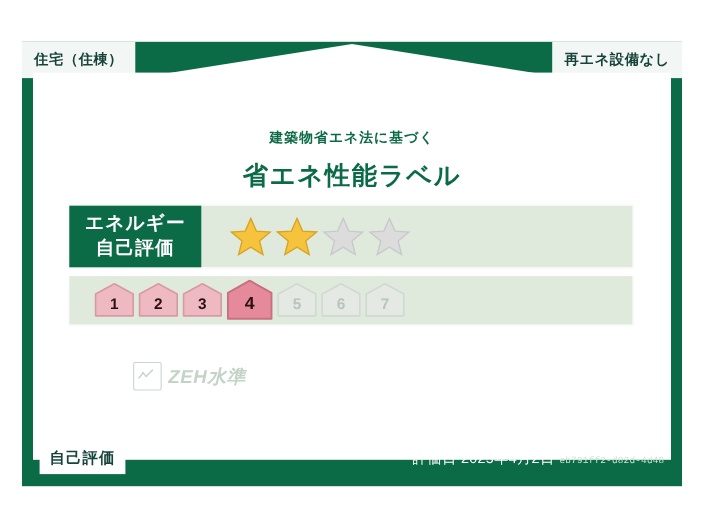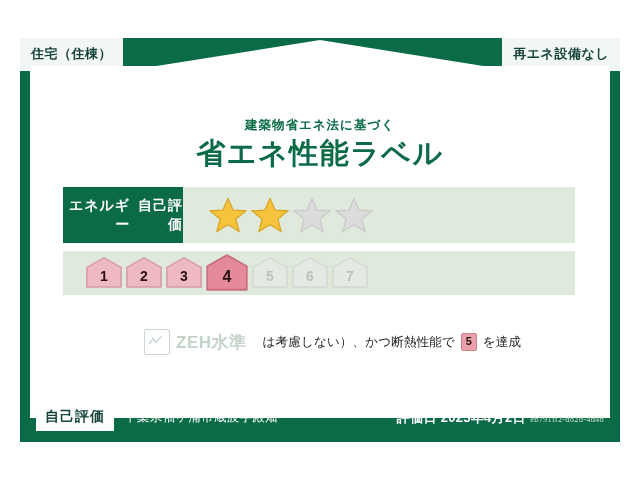--- a/index.html
+++ b/index.html
@@ -72,22 +72,22 @@
     text-align: center;
   }
   .title-sub {
     font-size: 12.5px;
     font-weight: bold;
     color: #0c6b47;
     letter-spacing: 1px;
     line-height: 1.2;
   }
   .title-main {
-    margin-top: 3px;
-    font-size: 29px;
+    margin-top: 13px;
+    font-size: 23px;
     font-weight: bold;
     color: #0c6b47;
     letter-spacing: 1.5px;
     line-height: 1.2;
   }
 
   
   .metric-row {
     position: absolute;
     left: 32px;
@@ -99,25 +99,25 @@
     box-sizing: border-box;
   }
   #row-energy     { top: 120px; height: 58px; }
   #row-insulation { top: 184px; height: 46px; }
 
   .metric-label {
     width: 120px;
     flex: 0 0 120px;
     background: #0c6b47;
     color: #ffffff;
-    font-size: 14px;
+    font-size: 17px;
     font-weight: bold;
     letter-spacing: 1px;
     display: flex;
-    flex-direction: row;
+    flex-direction: column;
     align-items: center;
     justify-content: center;
     line-height: 1.35;
     text-align: right;
   }
   .metric-value {
     flex: 1 1 auto;
     display: flex;
     align-items: center;
     padding-left: 26px;
@@ -162,23 +162,24 @@
     top: 240px;
     width: 514px;
     height: 72px;
     display: flex;
     align-items: center;
   }
   .zeh-logo {
     flex: 0 0 auto;
     display: flex;
     align-items: center;
-    margin-left: 82px;
+    margin-left: 59px;
     margin-right: 16px;
     opacity: 1;
+    font-style: italic;
   }
   .zeh-mark {
     width: 24px;
     height: 24px;
     border: 1.5px solid #c9d6cd;
     border-radius: 2px;
     position: relative;
     margin-right: 6px;
   }
   .zeh-mark svg { position: absolute; left: 2px; top: 2px; }
@@ -236,30 +237,30 @@
     font-size: 12.5px;
     color: #ffffff;
     letter-spacing: 0.3px;
   }
   .footer-right {
     margin-left: auto;
     text-align: right;
   }
   .eval-date {
     font-size: 13px;
-    font-weight: bold;
+    font-weight: normal;
     color: #ffffff;
     letter-spacing: 0.3px;
   }
   .eval-id {
     font-size: 8.5px;
     color: #cfe3d9;
     letter-spacing: 0.2px;
     margin-top: 2px;
-    font-family: Liberation Serif, serif;
+    font-family: Liberation Mono, monospace;
   }
 </style>
 </head>
 <body>
 
 <div id="screen">
 
   <div class="label-card">
 
     <div class="roof-wedge"></div>
@@ -349,33 +350,27 @@
             <svg width="18" height="18" viewBox="0 0 18 18" aria-hidden="true">
               <polyline points="2,12 6,7 9,10 15,4" fill="none" stroke="#c9d6cd" stroke-width="1.4"></polyline>
               <circle cx="6" cy="7" r="1" fill="#c9d6cd"></circle>
               <circle cx="9" cy="10" r="1" fill="#c9d6cd"></circle>
             </svg>
           </span>
           <span class="zeh-text">ZEH水準</span>
         </div>
 
         <div class="desc">
-          <div>
-            <span>は考慮しない）、かつ断熱性能で</span>
-            <span class="badge-5">5</span>
-            <span>を達成</span>
-          </div>
         </div>
       </div>
 
     </div>
 
     <div class="footer">
       <span class="self-eval-chip">自己評価</span>
-      <span class="address">千葉県袖ヶ浦市蔵波字殿畑</span>
       <span class="footer-right">
         <span class="eval-date">評価日 2025年4月2日</span>
         <span class="eval-id">eb791ff2-d82d-4d48</span>
       </span>
     </div>
 
   </div>
 </div>
 
 </body></html>

